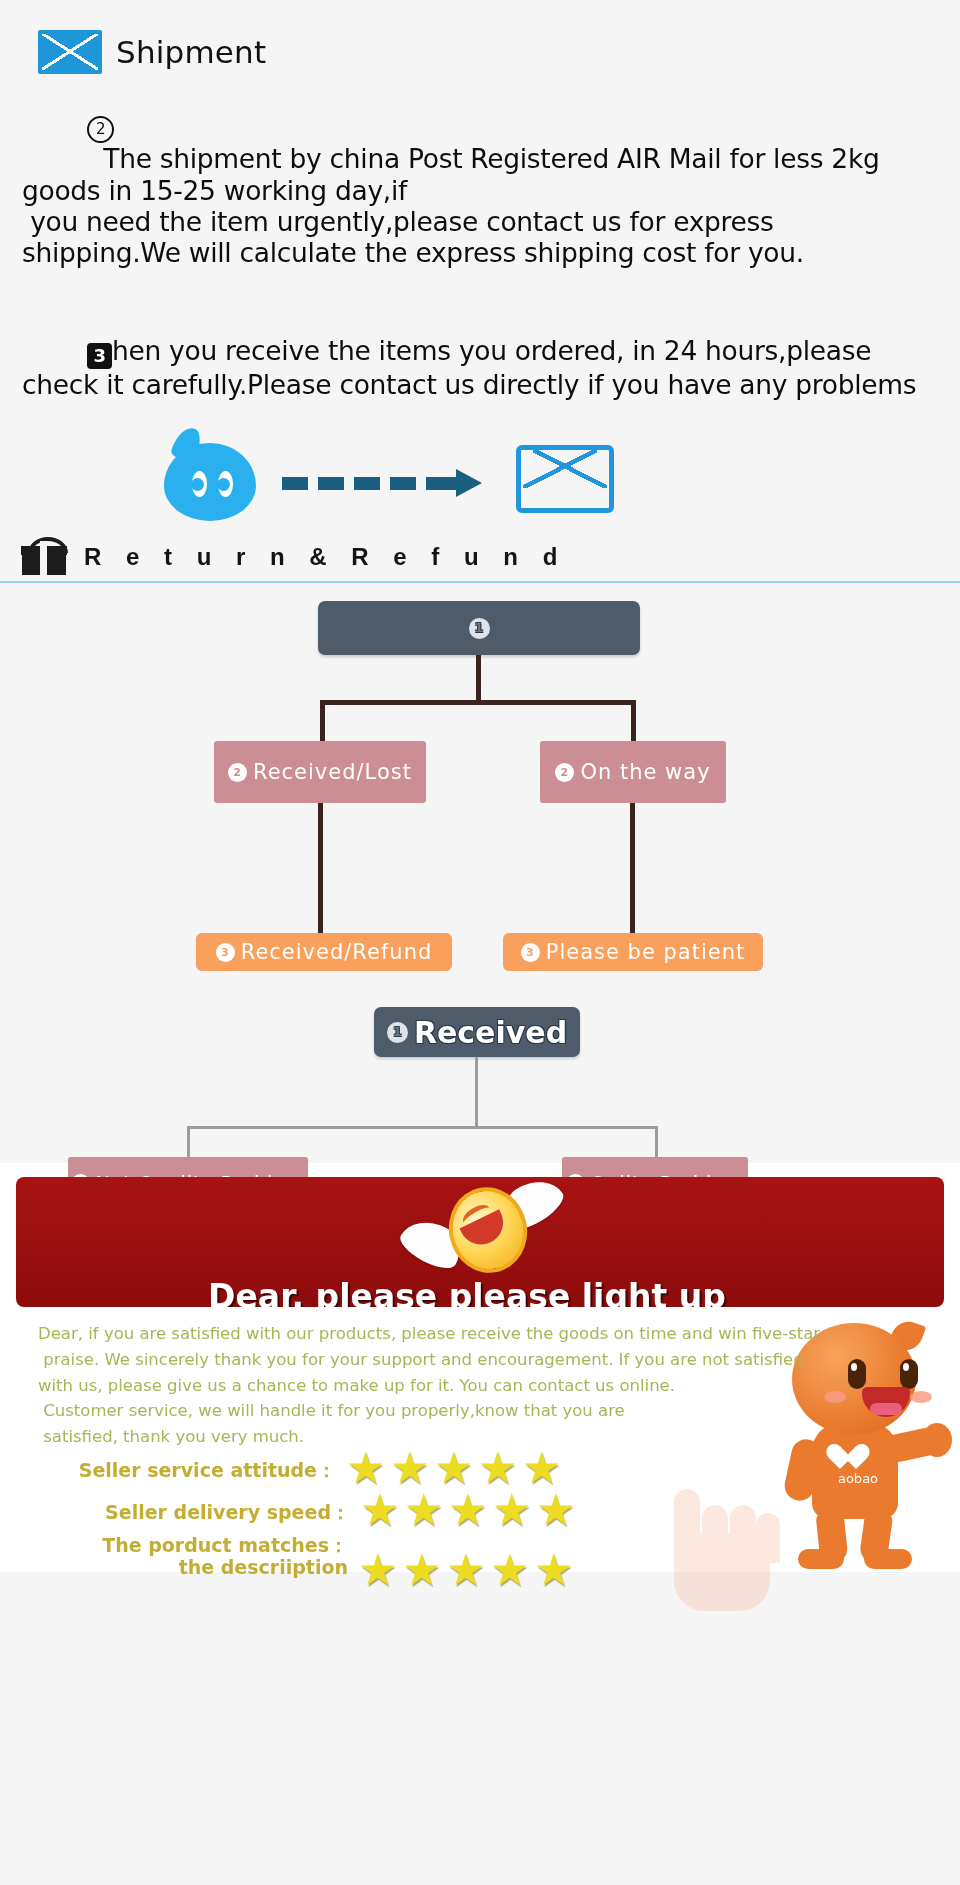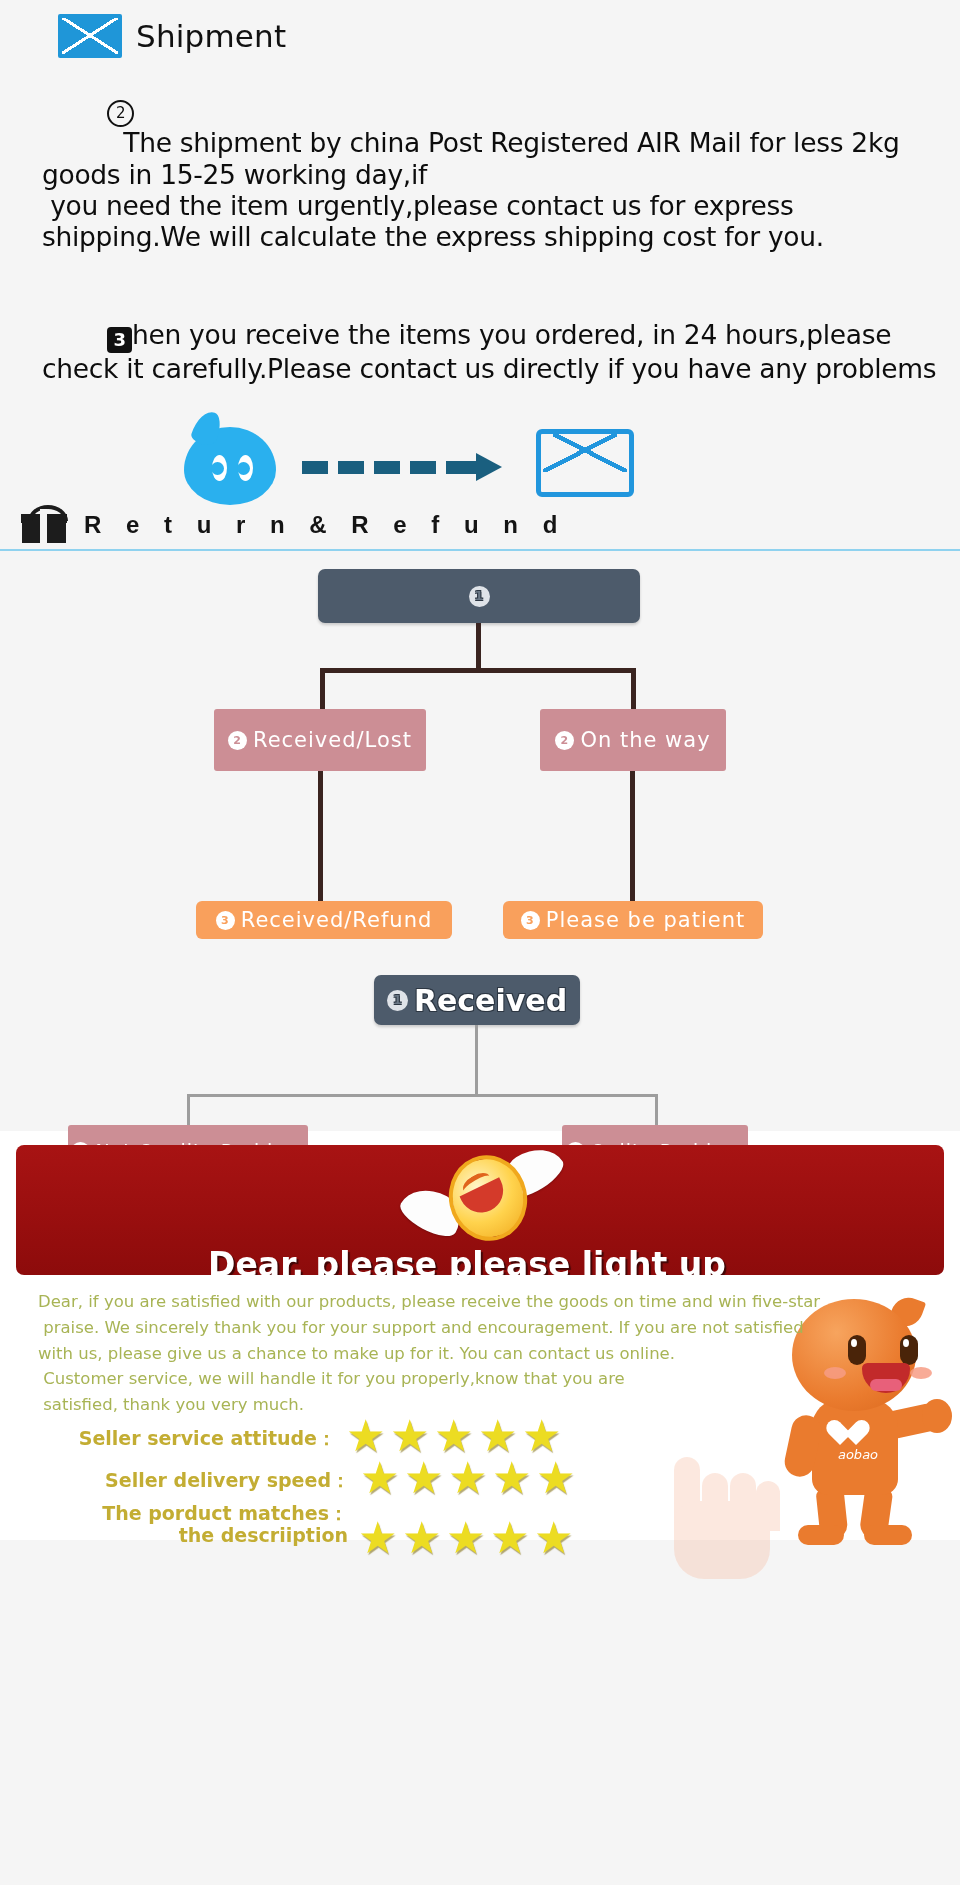--- a/index.html
+++ b/index.html
@@ -6,21 +6,21 @@
   body{
     width:960px;height:1885px;
     background:#f4f4f4;
     font-family:"Liberation Sans", sans-serif;
     overflow:hidden;
     position:relative;
   }
   .page{position:relative;width:960px;height:1885px;background:#f5f5f5;}
 
   
-  .ship-sec{position:relative;padding:0;margin-left:36px;}
+  .ship-sec{position:relative;padding:16px;}
   .ship-head{display:flex;align-items:center;gap:14px;padding:14px 0 2px 22px;}
   .mail-sq{width:64px;height:44px;background:#1f96d8;position:relative;border-radius:2px;flex:0 0 auto;}
   .mail-sq:before{content:"";position:absolute;left:4px;top:4px;width:56px;height:36px;
      background:
        linear-gradient(to bottom right, transparent calc(50% - 2px), #ffffff calc(50% - 2px), #ffffff calc(50% + 1px), transparent calc(50% + 1px)),
        linear-gradient(to bottom left, transparent calc(50% - 2px), #ffffff calc(50% - 2px), #ffffff calc(50% + 1px), transparent calc(50% + 1px));
   }
   .ship-title{font-size:31px;color:#111;font-family:"DejaVu Sans", sans-serif;letter-spacing:.2px;}
 
   .ship-body{padding:0 4px 0 6px;}
@@ -132,21 +132,21 @@
   .stars{display:flex;gap:2px;}
   .star{width:42px;height:40px;color:#ecdc22;font-size:44px;line-height:34px;
       text-shadow:1px 2px 1px rgba(120,100,0,.55);}
   .hand{position:absolute;left:664px;top:176px;width:116px;height:128px;opacity:.32;z-index:1;}
   .hand .palm{position:absolute;left:10px;bottom:0;width:96px;height:78px;background:#f7b99e;border-radius:22px 22px 30px 30px;}
   .hand .f{position:absolute;background:#f7b99e;border-radius:14px 14px 0 0;}
   .hand .f1{left:10px;top:6px;width:26px;height:74px;}
   .hand .f2{left:38px;top:22px;width:26px;height:58px;}
   .hand .f3{left:66px;top:22px;width:26px;height:58px;}
   .hand .f4{left:92px;top:30px;width:24px;height:50px;}
-  .mascot{position:absolute;left:764px;top:20px;width:186px;height:252px;z-index:2;font-style:italic;}
+  .mascot{position:absolute;left:764px;top:12px;width:186px;height:252px;z-index:2;}
   .m-head{position:absolute;left:28px;top:4px;width:124px;height:112px;border-radius:50%;
      background:radial-gradient(circle at 36% 30%, #f7a45e 0%, #ea7b2e 60%, #d9661b 100%);}
   .m-ear{position:absolute;left:128px;top:2px;width:30px;height:30px;background:#ea7b2e;
      border-radius:60% 10% 60% 10%;transform:rotate(20deg);}
   .m-eye{position:absolute;top:36px;width:18px;height:30px;background:#4a2409;border-radius:9px;}
   .m-eye.l{left:56px;} .m-eye.r{left:108px;}
   .m-eye:after{content:"";position:absolute;left:3px;top:4px;width:6px;height:8px;background:#fff;border-radius:50%;}
   .m-cheek{position:absolute;top:68px;width:22px;height:12px;background:#f79c85;border-radius:50%;opacity:.85;}
   .m-cheek.l{left:32px;} .m-cheek.r{left:118px;}
   .m-mouth{position:absolute;left:70px;top:64px;width:48px;height:30px;background:#c22a2a;border-radius:6px 6px 26px 26px;}

